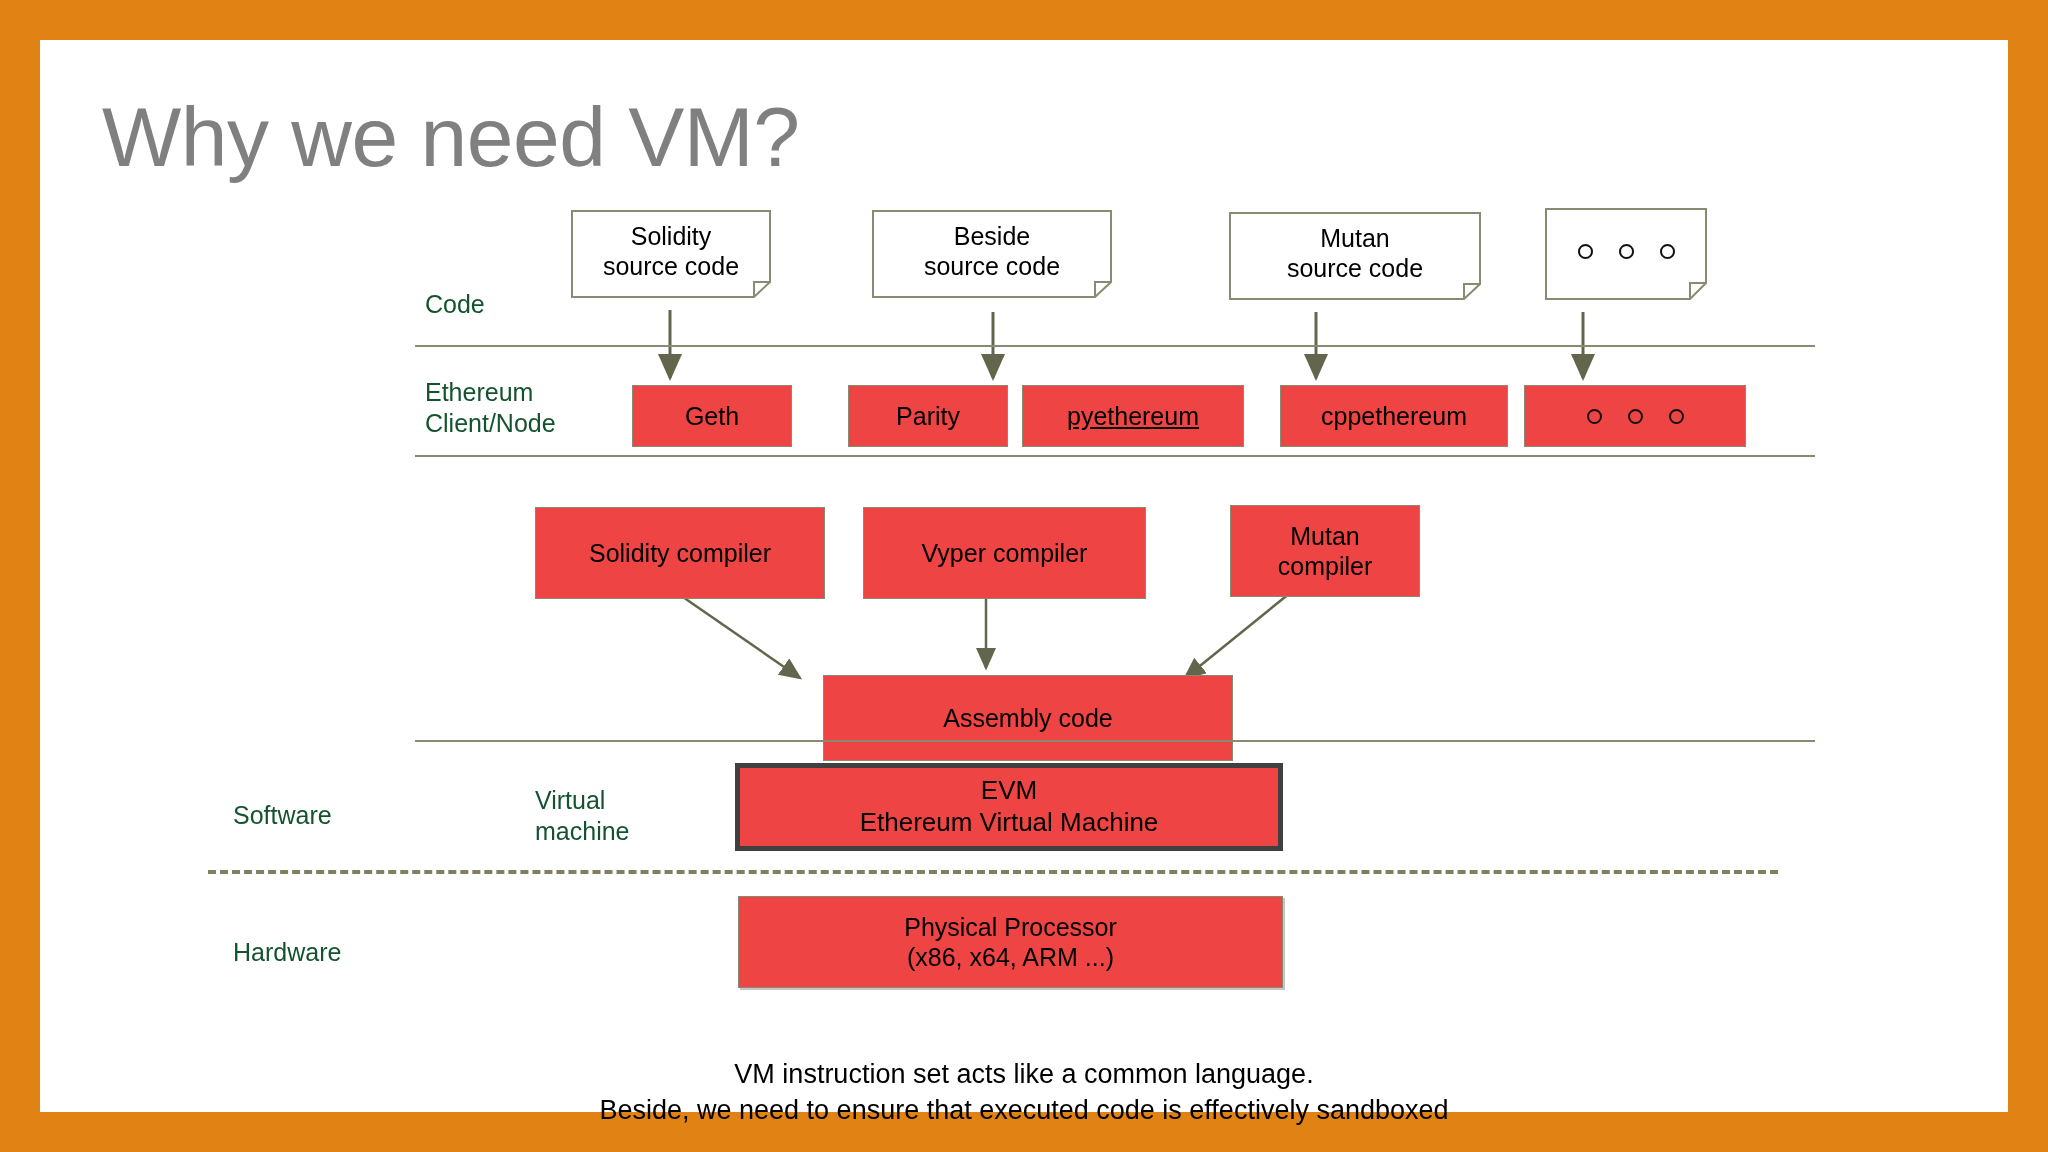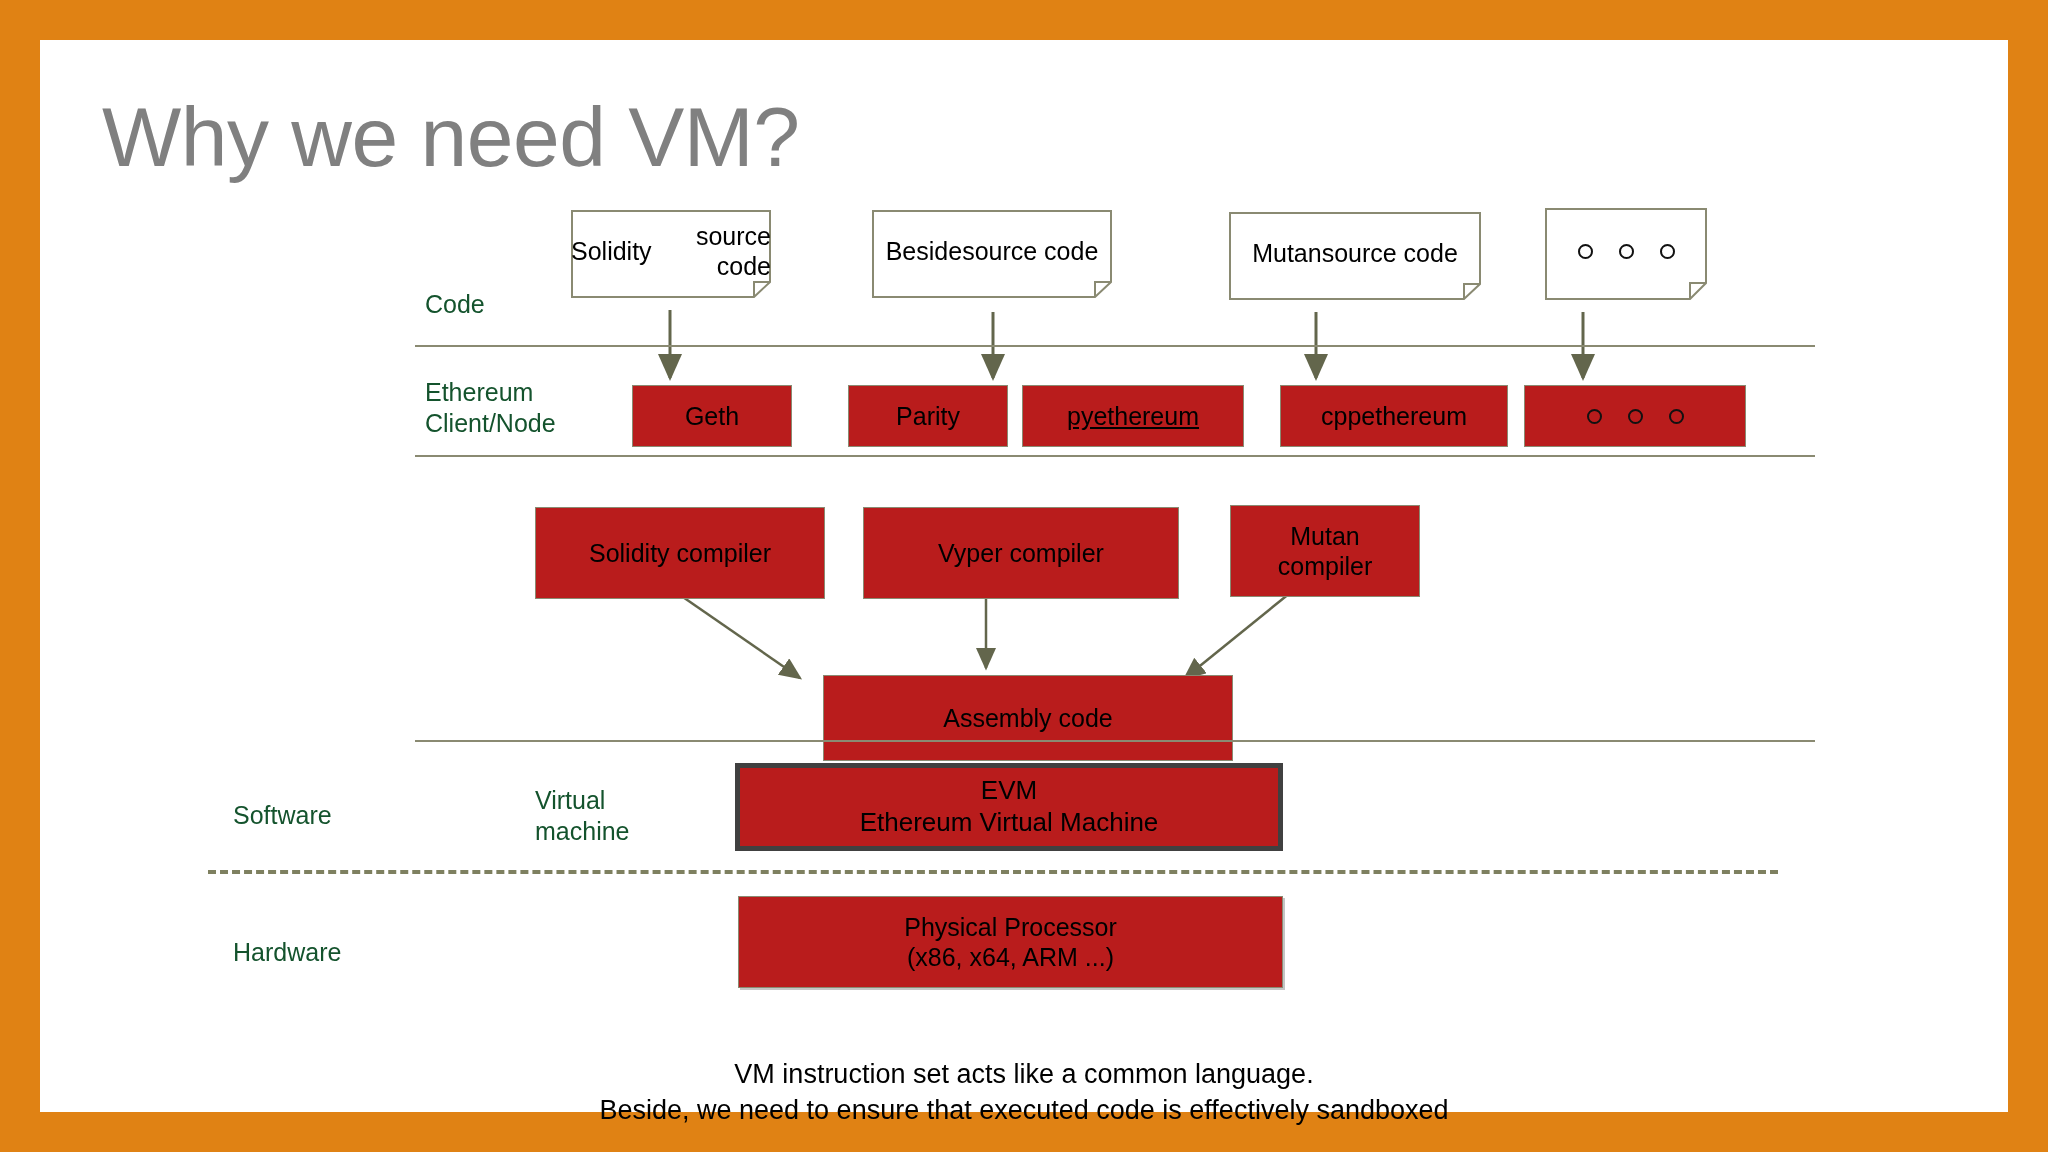--- a/index.html
+++ b/index.html
@@ -36,21 +36,21 @@
     color: #808080;
     font-weight: 400;
     letter-spacing: -0.5px;
     white-space: nowrap;
   }
   
   .box {
     position: absolute;
     box-sizing: border-box;
     border: 1.5px solid #8A8A72;
-    background: #b91c1c;
+    background: #ef4444;
     display: flex;
     flex-direction: column;
     align-items: center;
     justify-content: center;
     text-align: center;
     color: #000000;
     font-size: 25px;
     line-height: 1.22;
     padding: 2px 6px;
   }
@@ -62,21 +62,21 @@
     box-sizing: border-box;
   }
   .doc-box .doc-shape {
     position: absolute;
     inset: 0;
   }
   .doc-box .doc-label {
     position: absolute;
     inset: 0;
     display: flex;
-    flex-direction: row;
+    flex-direction: column;
     align-items: center;
     justify-content: center;
     text-align: right;
     font-size: 25px;
     line-height: 1.22;
     color: #000;
     padding-bottom: 6px;
   }
   
   .label {
@@ -241,21 +241,21 @@
           <i></i>
         </span>
     </div>
 
     <div class="hline" style="left:375px; top:415px; width:1400px;"></div>
 
     <div class="box" style="left:495px; top:467px; width:290px; height:92px;">
       <span>Solidity compiler</span>
     </div>
 
-    <div class="box" style="left:823px; top:467px; width:316px; height:92px;">
+    <div class="box" style="left:823px; top:467px; width:283px; height:92px;">
       <span>Vyper compiler</span>
     </div>
 
     <div class="box" style="left:1190px; top:465px; width:190px; height:92px;">
       <span>Mutan</span>
       <span>compiler</span>
     </div>
 
     <div class="box" style="left:767px; top:635px; width:410px; height:86px;margin-left:16px;">
       <span>Assembly code</span>

